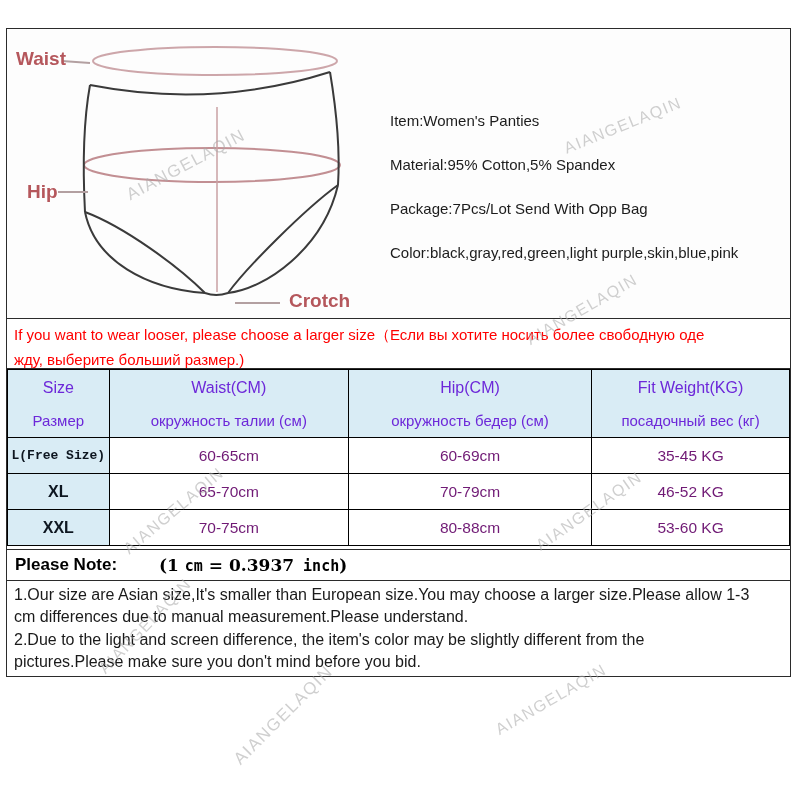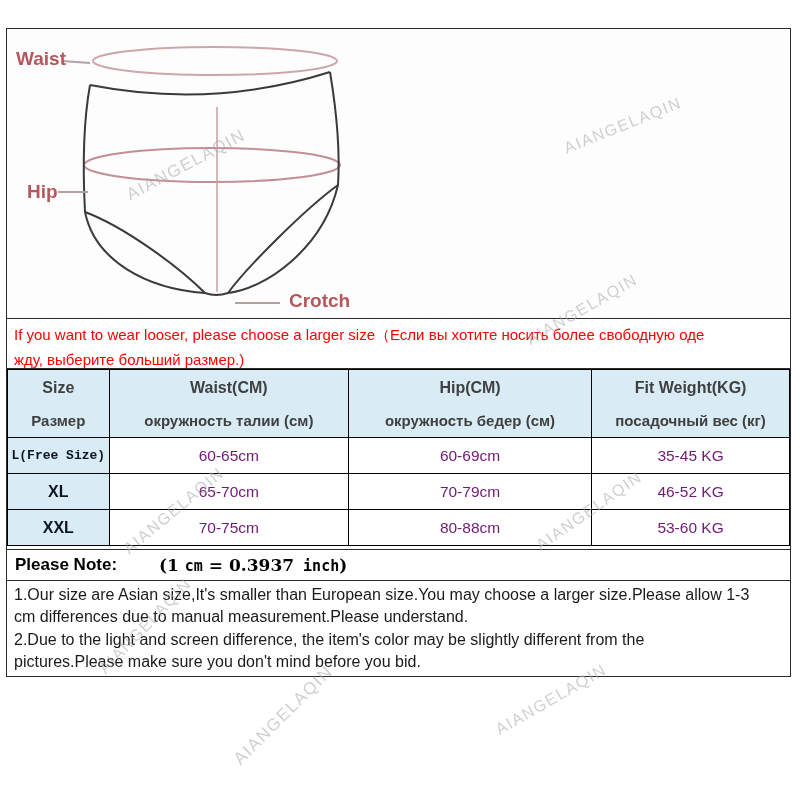--- a/index.html
+++ b/index.html
@@ -28,21 +28,21 @@
   .chart-title .red{color:var(--title-red);}
   .subtitle{font-size:19px;margin-top:8px;color:#111;}
 
   
   .warning{height:50px;padding:3px 7px;color:var(--warning-red);font-size:15px;line-height:25px;white-space:pre-line;}
 
   
   .table-section{height:181px;}
   table{width:100%;border-collapse:collapse;table-layout:fixed;}
   th,td{border:1px solid #000;text-align:center;vertical-align:middle;padding:0;}
-  th{background:var(--header-bg);height:68px;font-weight:bold;color:#404040;margin-top:28px;}
+  th{background:var(--header-bg);height:68px;font-weight:normal;color:#6d28d9;margin-top:28px;}
   .h-en{font-size:16px;margin-bottom:15px;}
   .h-ru{font-size:15px;}
   tbody td{height:36px;font-size:15.5px;color:#701a75;background:#fff;}
   td.size-col{background:var(--header-bg);font-weight:bold;font-size:16px;color:#0d1620;}
   tbody tr:first-child td.size-col{font-size:13px;font-family:Liberation Mono, monospace;}
 
   
   .please-note{height:31px;display:flex;align-items:center;padding:0 8px;}
   .pn-label{font-size:17px;font-weight:bold;color:#000;}
   .pn-formula{margin-left:42px;font-size:17px;font-weight:bold;font-family:"DejaVu Serif",serif;color:#000;}
@@ -85,20 +85,26 @@
       <g stroke="#b3a0a1" stroke-width="2" fill="none">
         <path d="M55 32 L83 34"></path>
         <path d="M51 163 L81 163"></path>
         <path d="M228 274 L273 274"></path>
       </g>
     </svg>
     <span class="fig-label waist">Waist</span>
     <span class="fig-label hip">Hip</span>
     <span class="fig-label crotch">Crotch</span>
 
+    <div class="product-info">
+      <p>Item:Women's Panties</p>
+      <p>Material:95% Cotton,5% Spandex</p>
+      <p>Package:7Pcs/Lot Send With Opp Bag</p>
+      <p>Color:black,gray,red,green,light purple,skin,blue,pink</p>
+    </div>
   </section>
 
 
   <section class="warning">If you want to wear looser, please choose a larger size（Если вы хотите носить более свободную оде
 жду, выберите больший размер.)</section>
 
   <section class="table-section">
     <table>
       <colgroup>
         <col style="width:13%">

